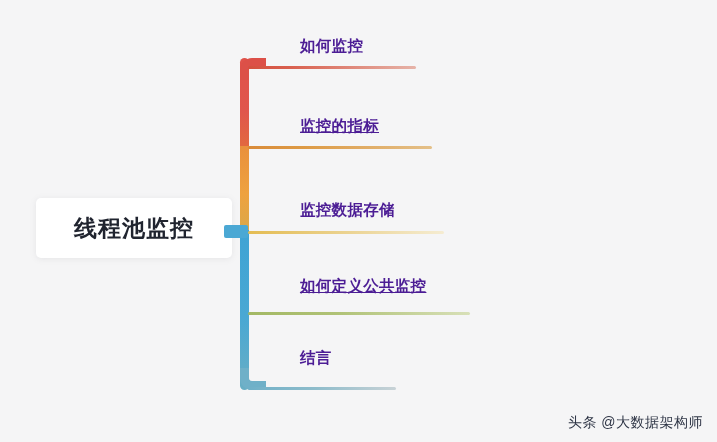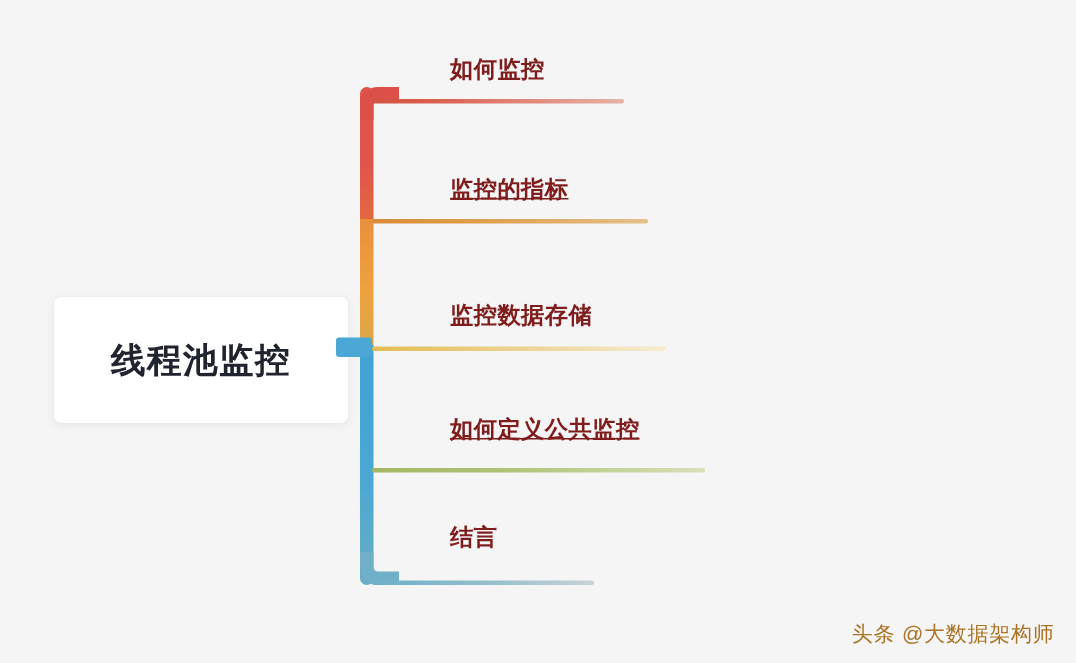--- a/index.html
+++ b/index.html
@@ -19,21 +19,21 @@
     height: 442px;
     background: #f5f5f6;
   }
 
   
   #root-node {
     position: absolute;
     left: 36px;
     top: 198px;
     width: 196px;
-    height: 84px;
+    height: 60px;
     background: #ffffff;
     border-radius: 5px;
     box-shadow: 0 1px 6px rgba(120,120,130,0.13);
     display: flex;
     align-items: center;
     justify-content: center;
   }
   #root-node .root-label {
     font-size: 23px;
     font-weight: bold;
@@ -109,38 +109,38 @@
   
   .branch {
     position: absolute;
     left: 248px;
   }
   .branch-label {
     position: absolute;
     left: 52px;
     font-size: 15.5px;
     font-weight: bold;
-    color: #7f1d1d;
+    color: #4c1d95;
     white-space: nowrap;
     letter-spacing: 0.3px;
   }
   .branch-underline {
     position: absolute;
     left: 0;
     height: 3px;
     border-radius: 2px;
   }
 
   
   #watermark {
     position: absolute;
     right: 14px;
     bottom: 10px;
     font-size: 14px;
-    color: #a16207;
+    color: #0f172a;
     letter-spacing: 0.5px;
     white-space: nowrap;
     opacity: 0.88;
   }
 </style>
 </head>
 <body>
 
 <div id="mindmap-canvas">
 

